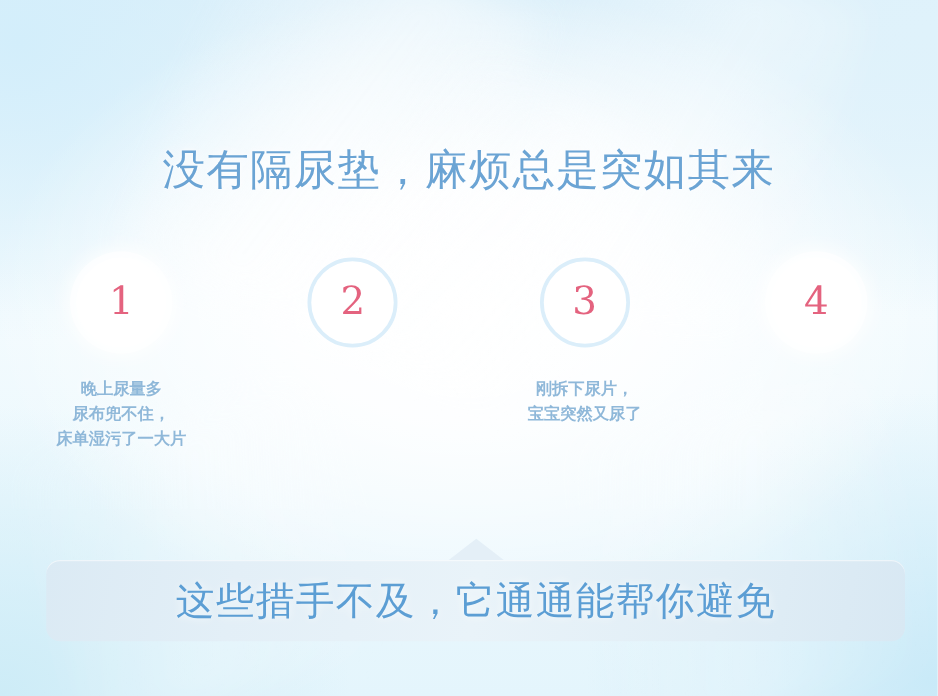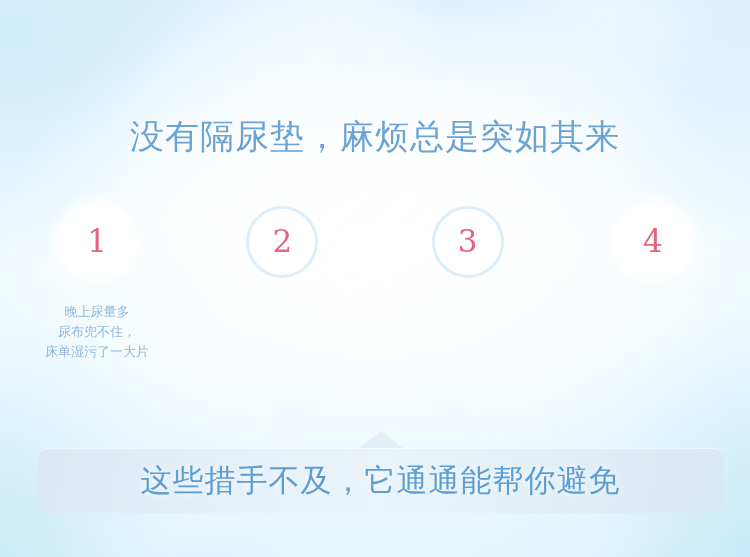--- a/index.html
+++ b/index.html
@@ -104,20 +104,21 @@
     top: -1px;
   }
   .caption {
     margin-top: 24px;
     text-align: center;
     font-size: 13px;
     line-height: 20px;
     color: #8fb8d9;
     text-shadow: 0 0 6px rgba(255,255,255,0.9);
     white-space: pre-line;
+    font-weight: bold;
   }
 
   
   #banner {
     position: absolute;
     left: 37px;
     top: 448px;
     width: 687px;
     height: 65px;
     border-radius: 11px;
@@ -173,20 +174,22 @@
     <div class="item">
       <div class="circle ring">
         <span class="num">2</span>
       </div>
     </div>
 
     <div class="item">
       <div class="circle ring">
         <span class="num">3</span>
       </div>
+      <div class="caption">刚拆下尿片，
+宝宝突然又尿了</div>
     </div>
 
     <div class="item">
       <div class="circle filled">
         <span class="num">4</span>
       </div>
     </div>
 
   </div>
 

